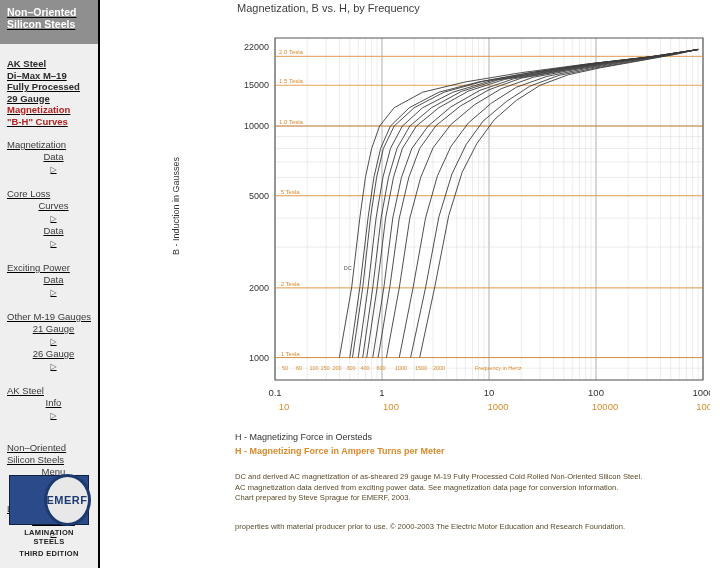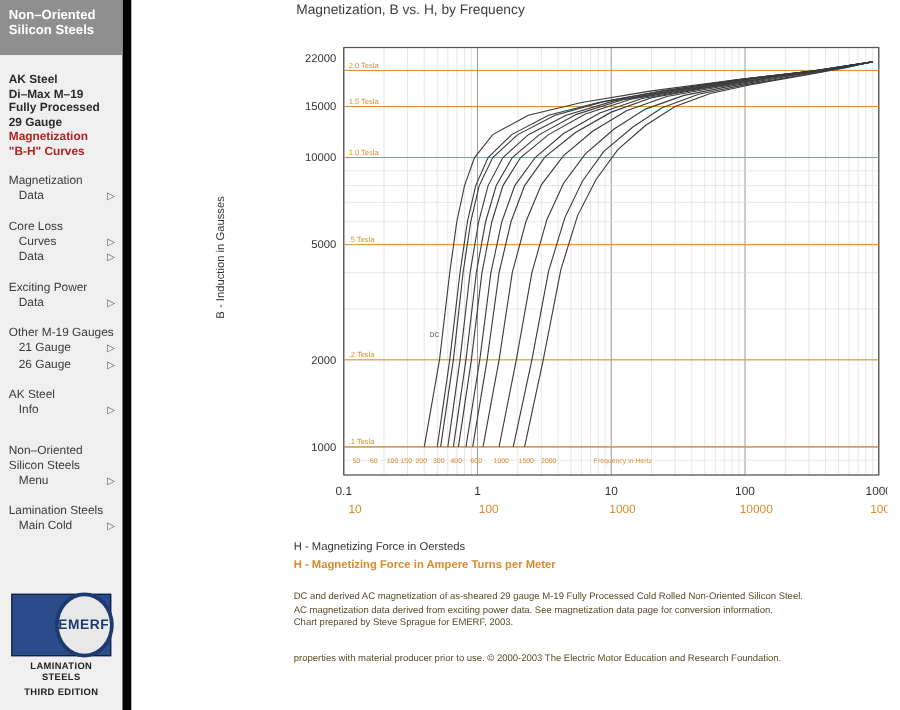--- a/index.html
+++ b/index.html
@@ -1,27 +1,27 @@
 <!DOCTYPE html>
 <html><head>
 <meta charset="utf-8">
 <style>
   html,body{margin:0;padding:0;}
   body{width:720px;height:568px;background:#ffffff;font-family:"Liberation Sans",sans-serif;overflow:hidden;position:relative;}
 
   
-  #sidebar{position:absolute;left:0;top:0;width:98px;height:568px;background:#efefef;border-right:7px solid #000000;}
+  #sidebar{position:absolute;left:0;top:0;width:98px;height:568px;background:#efefef;border-right:2px solid #000000;text-decoration:underline;}
   #sidebar-header{background:#8f8f8f;color:#ffffff;height:44px;padding:6px 6px 0 7px;box-sizing:border-box;}
   #sidebar-header .l{font-size:10.5px;line-height:12px;font-weight:bold;}
   .nav-block{padding:0 6px 0 7px;}
   .brand{margin-top:14px;font-size:9.5px;line-height:11.5px;color:#2a2a2a;font-weight:bold;}
   .brand .red{color:#b22222;}
   .grp{margin-top:12px;}
   .grp-title{font-size:9.5px;color:#3a3a3a;line-height:12px;}
-  .row{display:flex;align-items:center;justify-content:space-between;font-size:9.5px;color:#3a3a3a;line-height:12.5px;padding-left:8px;}
+  .row{display:flex;align-items:center;justify-content:space-between;font-size:9.5px;color:#3a3a3a;line-height:12.5px;padding-left:8px;flex-direction:column;}
   .tri{font-size:8px;color:#555;}
   .logo-wrap{position:absolute;left:9px;bottom:10px;width:80px;text-align:center;}
   .logo-box{width:80px;height:50px;background:#2a4a8a;border:1px solid #10203f;box-sizing:border-box;display:flex;align-items:center;justify-content:center;padding-left:36px;}
   .logo-inner{width:46px;height:46px;border-radius:50%;background:#e8e8e8;border:3px solid #1d3a70;display:flex;align-items:center;justify-content:center;font-size:11px;font-weight:bold;color:#1d3a70;letter-spacing:0.5px;}
   .logo-cap{font-size:7.5px;color:#222;line-height:9px;margin-top:3px;font-weight:bold;letter-spacing:0.3px;}
 
   
   #chart-title{position:absolute;left:237px;top:2px;font-size:11px;color:#3d3d3d;}
   #plot-wrap{position:absolute;left:225px;top:30px;width:485px;height:385px;}
   #plot{position:absolute;left:0;top:0;width:485px;height:385px;}

